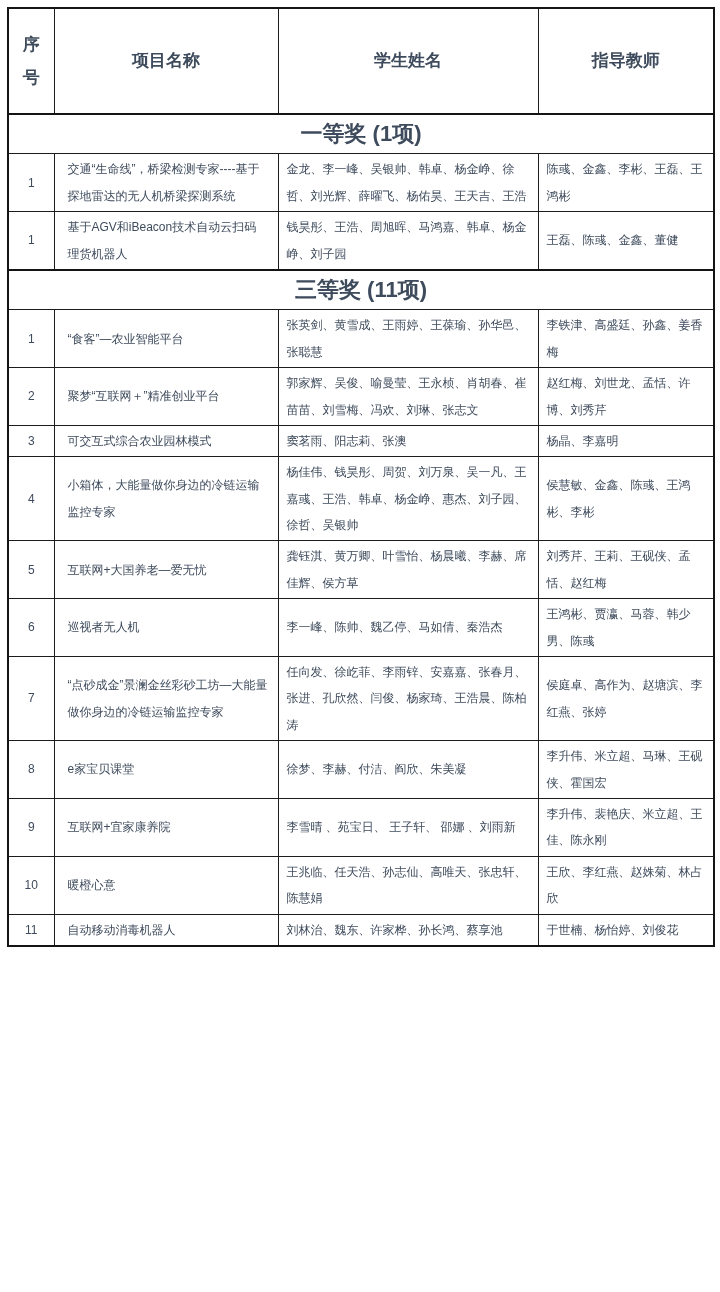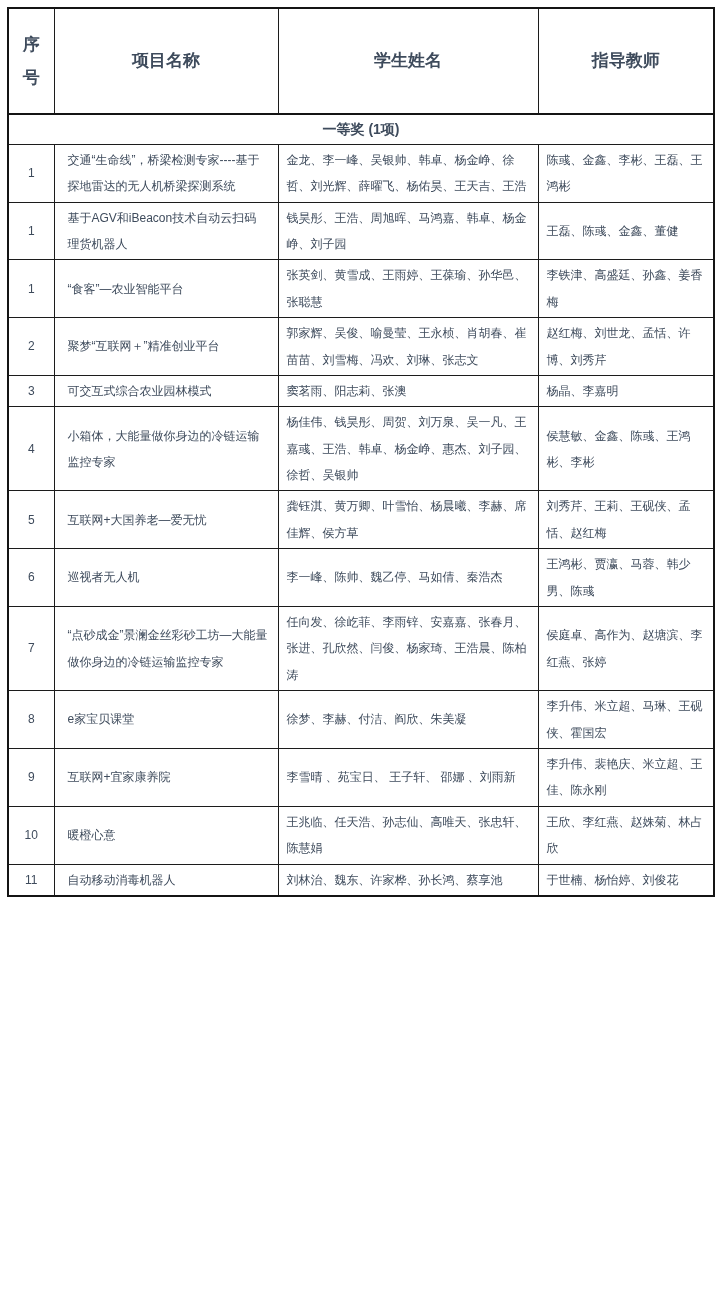--- a/index.html
+++ b/index.html
@@ -42,21 +42,21 @@
     line-height: 1.95;
     padding: 2px 8px;
     border-bottom: 2px solid #141414;
   }
   .award-table thead th.no-head {
     padding: 16px 12px;
   }
 
   
   tr.section-row td {
-    font-size: 14px;
+    font-size: 22px;
     font-weight: bold;
     text-align: center;
     padding: 6px 0;
     border-top: 2px solid #141414;
     border-bottom: 1px solid #1c1c1c;
     line-height: 1.2;
     margin-top: 48px;
   }
 
   
@@ -103,20 +103,23 @@
         <td class="no-cell">1</td>
         <td class="project-cell">交通“生命线”，桥梁检测专家----基于探地雷达的无人机桥梁探测系统</td>
         <td class="students-cell">金龙、李一峰、吴银帅、韩卓、杨金峥、徐哲、刘光辉、薛曜飞、杨佑昊、王天吉、王浩</td>
         <td class="teachers-cell">陈彧、金鑫、李彬、王磊、王鸿彬</td>
       </tr>
       <tr class="data-row">
         <td class="no-cell">1</td>
         <td class="project-cell">基于AGV和iBeacon技术自动云扫码理货机器人</td>
         <td class="students-cell">钱昊彤、王浩、周旭晖、马鸿嘉、韩卓、杨金峥、刘子园</td>
         <td class="teachers-cell">王磊、陈彧、金鑫、董健</td>
+      </tr>
+      <tr class="section-row">
+        <td colspan="4">三等奖 (11项)</td>
       </tr>
       <tr class="data-row">
         <td class="no-cell">1</td>
         <td class="project-cell">“食客”—农业智能平台</td>
         <td class="students-cell">张英剑、黄雪成、王雨婷、王葆瑜、孙华邑、张聪慧</td>
         <td class="teachers-cell">李铁津、高盛廷、孙鑫、姜香梅</td>
       </tr>
       <tr class="data-row">
         <td class="no-cell">2</td>
         <td class="project-cell">聚梦“互联网＋”精准创业平台</td>

